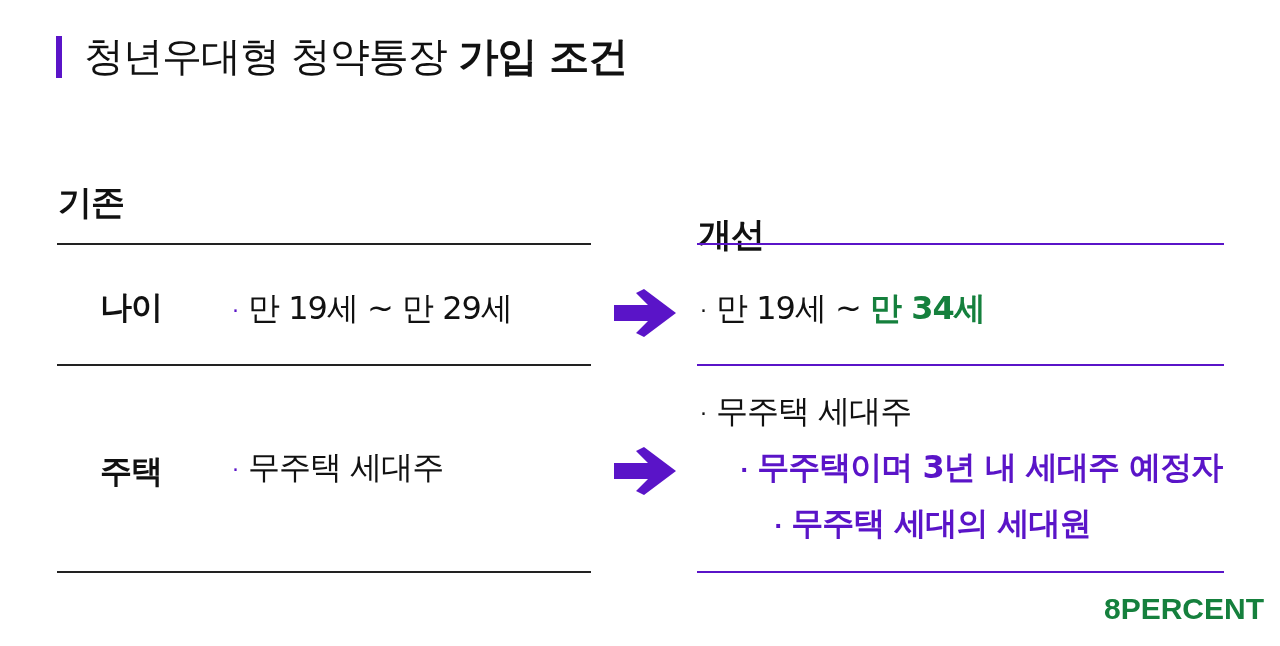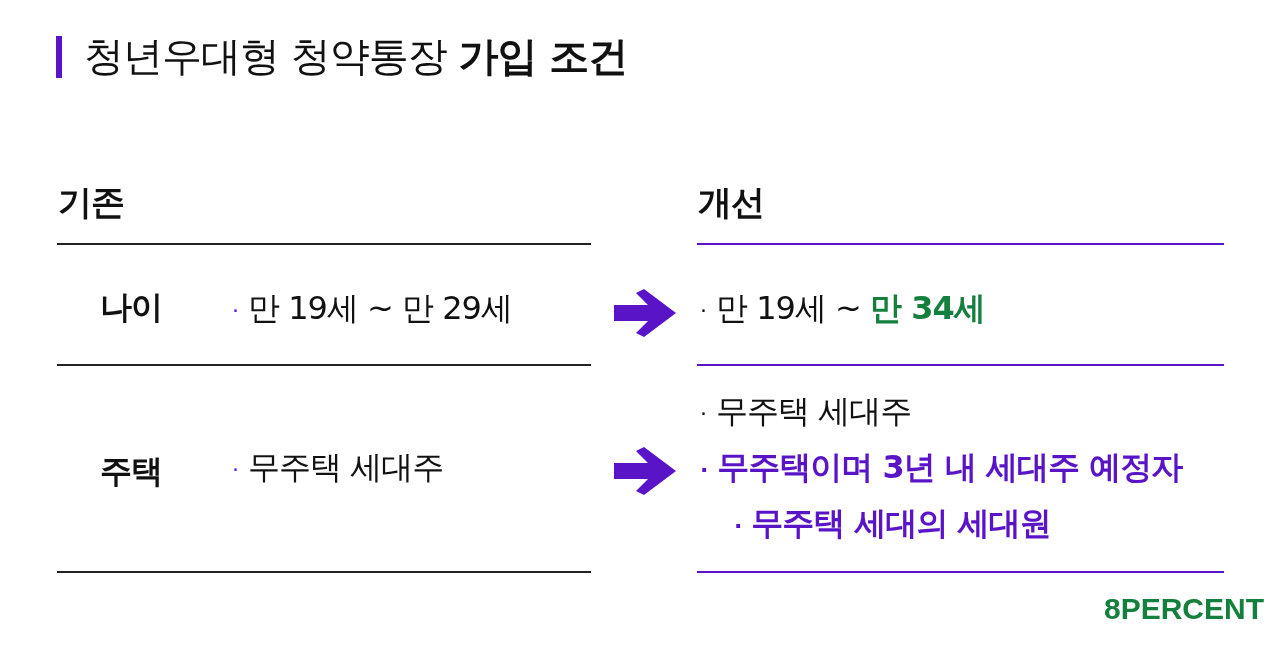--- a/index.html
+++ b/index.html
@@ -18,37 +18,37 @@
       white-space: nowrap;
     }
     .title .light { font-weight: normal; }
     .title .bold { font-weight: bold; }
 
     .col-head {
       position: absolute; top: 180px; font-size: 34px; font-weight: bold;
       text-align: left; letter-spacing: -1px;
     }
     .col-head.old { left: 58px; width: 650px; }
-    .col-head.new { left: 698px; width: 525px; }
+    .col-head.new { left: 698px; width: 525px; margin-top: 32px; }
 
     .rule { position: absolute; height: 2px; }
     .rule.old { left: 57px; width: 534px; background: #222; }
     .rule.new { left: 697px; width: 527px; background: #5a14c8; }
 
     .row-label {
       position: absolute; left: 100px; font-size: 32px; font-weight: bold;
       letter-spacing: -1px;
       font-family: Liberation Mono, monospace;
     }
     .item {
       position: absolute; font-size: 32px; white-space: nowrap; letter-spacing: -1px; text-align: center;
     }
     .item .dot { color: #5a14c8; font-size: 22px; margin-right: 10px; vertical-align: middle; }
     .item.new .dot { color: #111; }
-    .item.hl { color: #5a14c8; font-weight: bold; }
+    .item.hl { color: #5a14c8; font-weight: bold; margin-left: 40px; }
     .item.hl .dot { color: #5a14c8; }
     .hl-text { color: #15803d; font-weight: bold; }
 
     .arrow { position: absolute; width: 62px; height: 48px; }
 
     .watermark {
       position: absolute; right: 16px; top: 592px; font-size: 30px;
       font-weight: bold; color: #15803d; letter-spacing: 0;
       font-family: "Liberation Sans", sans-serif;
     }

